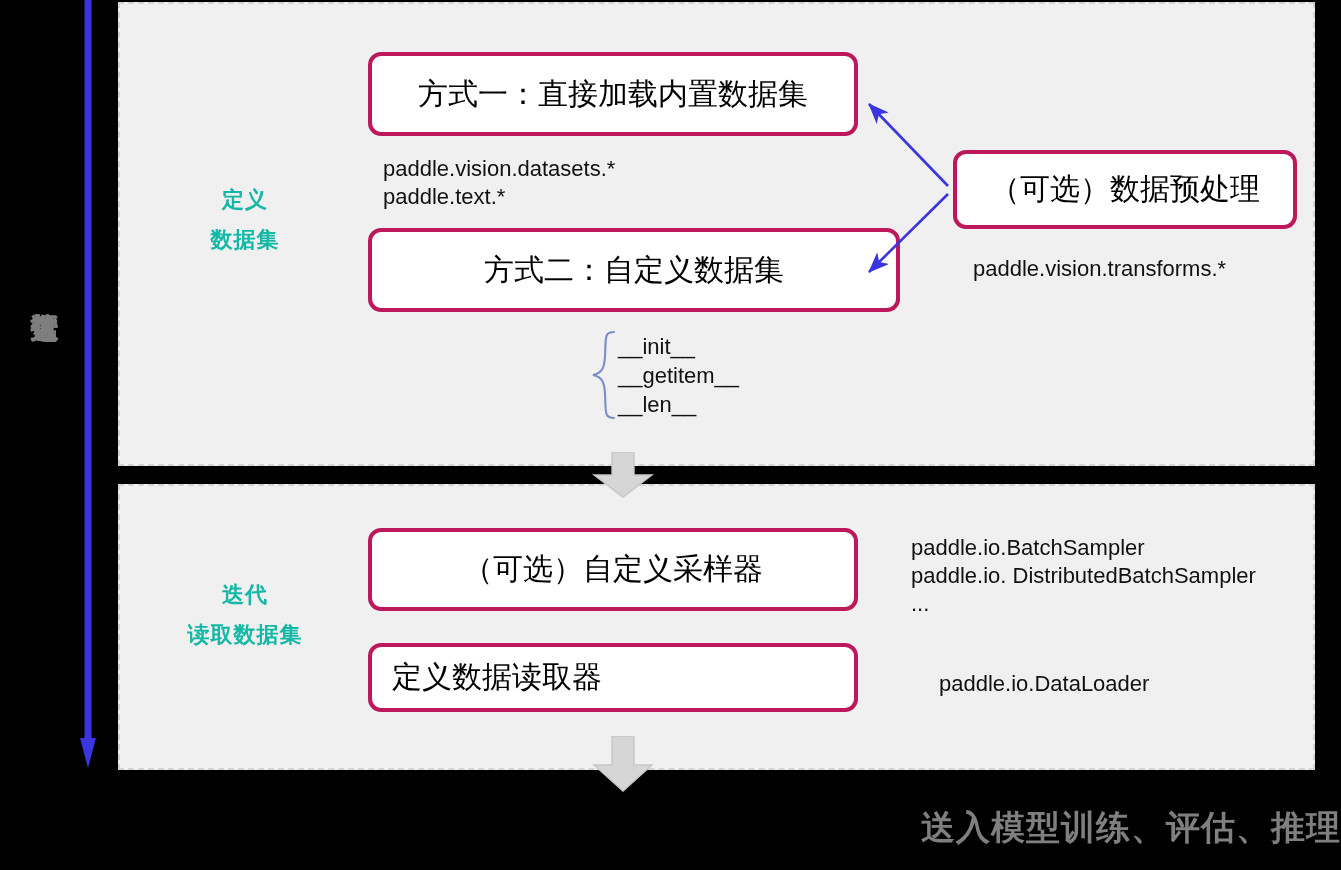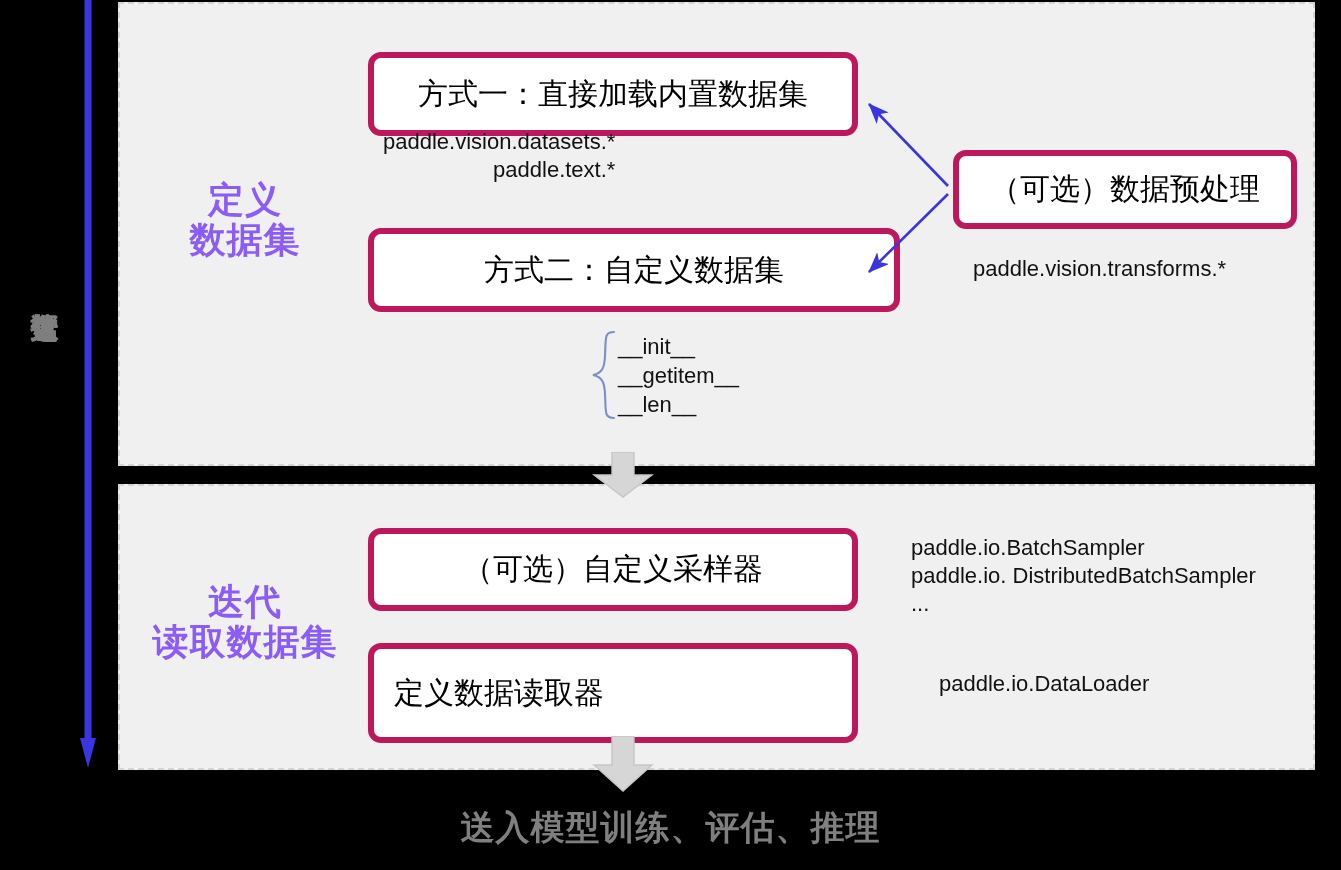--- a/index.html
+++ b/index.html
@@ -56,72 +56,71 @@
   #panel-bottom {
     left: 118px;
     top: 484px;
     width: 1197px;
     height: 286px;
   }
 
   
   .stage-label {
     position: absolute;
-    color: #8b5cf6;
-    font-size: 36px;
+    color: #14b8a6;
+    font-size: 22px;
     font-weight: bold;
     line-height: 40px;
     text-align: center;
     white-space: pre-line;
     letter-spacing: 1px;
   }
   #stage-label-define {
     left: 150px;
     top: 180px;
     width: 190px;
   }
   #stage-label-iterate {
     left: 140px;
     top: 575px;
     width: 210px;
-    margin-top: 7px;
   }
 
   
   .node-box {
     position: absolute;
     background: #ffffff;
-    border: 6px solid #be185d;
+    border: 4px solid #be185d;
     border-radius: 13px;
     box-sizing: border-box;
     display: flex;
     align-items: center;
     color: #000000;
     font-size: 30px;
     font-family: "Liberation Sans", "DejaVu Sans", sans-serif;
   }
   .node-box.center { justify-content: center; }
   .node-box.left   { justify-content: flex-start; padding-left: 20px; }
 
   #box-builtin   { left: 368px; top: 52px;  width: 490px; height: 84px; }
   #box-custom    { left: 368px; top: 228px; width: 532px; height: 84px; text-align: right; }
   #box-preprocess{ left: 953px; top: 150px; width: 344px; height: 79px; font-family: Liberation Mono, monospace; }
   #box-sampler   { left: 368px; top: 528px; width: 490px; height: 83px; }
-  #box-loader    { left: 368px; top: 643px; width: 490px; height: 100px; }
+  #box-loader    { left: 368px; top: 643px; width: 490px; height: 69px; }
 
   
   .api-text {
     position: absolute;
     color: #111111;
     font-size: 22px;
     line-height: 28px;
     white-space: pre-line;
     font-family: "Liberation Sans", "DejaVu Sans", sans-serif;
   }
-  #api-datasets   { left: 383px;  top: 128px; text-align: right; }
+  #api-datasets   { left: 383px;  top: 155px; }
   #api-transforms { left: 973px;  top: 255px; text-align: right; }
   #api-dataset    { left: 375px;  top: 363px; }
   #api-methods    { left: 618px;  top: 332px; line-height: 29px; }
   #api-samplers   { left: 911px;  top: 534px; line-height: 28px; }
   #api-dataloader { left: 911px;  top: 670px; margin-left: 28px; }
 
   
   #brace-dataset {
     position: absolute;
     left: 590px;
@@ -143,21 +142,21 @@
   .gray-arrow { position: absolute; }
   #gray-arrow-mid    { left: 592px; top: 452px; width: 62px; height: 46px; }
   #gray-arrow-bottom { left: 592px; top: 736px; width: 62px; height: 56px; }
 
   
   #footer-text {
     position: absolute;
     left: 0px;
     top: 805px;
     width: 1341px;
-    text-align: center;
+    text-align: right;
     color: #7f7f7f;
     font-size: 34px;
     font-weight: bold;
     letter-spacing: 1px;
   }
 </style>
 </head>
 <body>
 
 <div id="stage">

